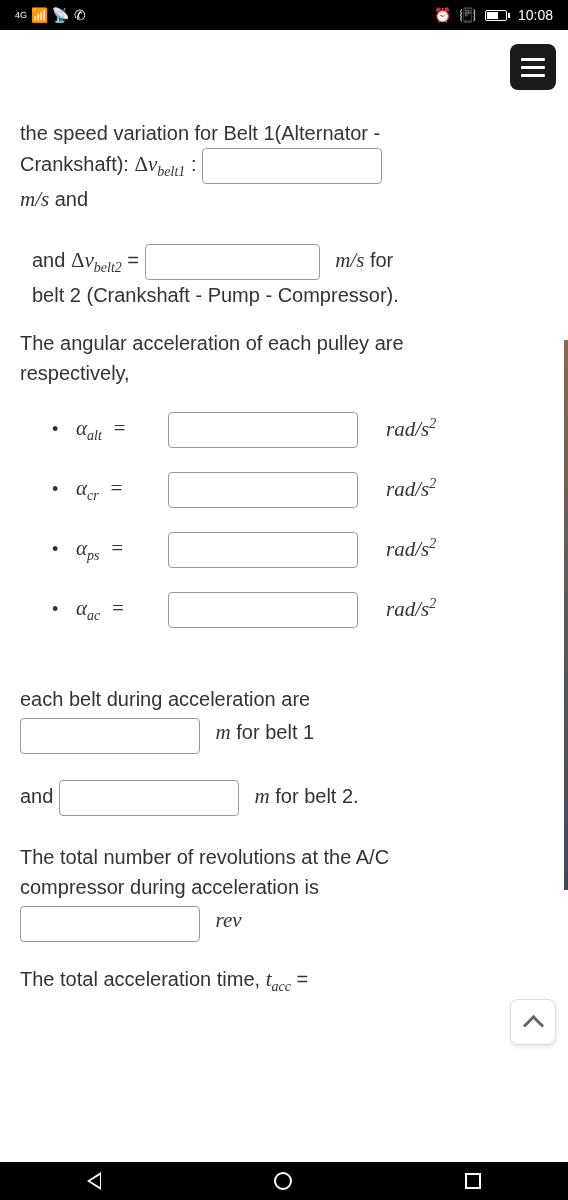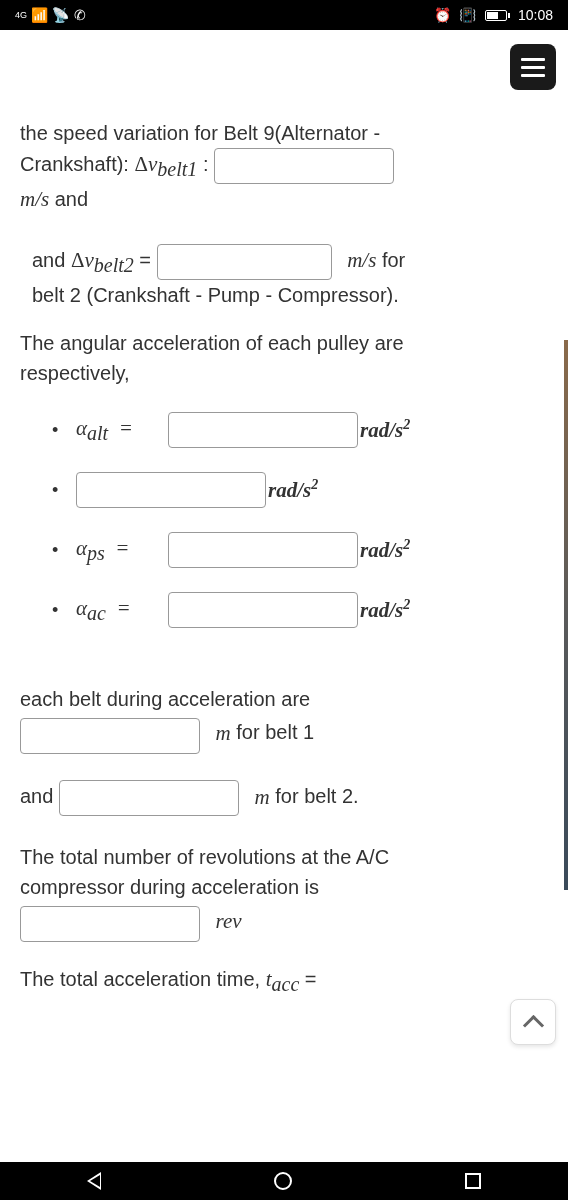--- a/index.html
+++ b/index.html
@@ -91,21 +91,21 @@
     .math-it {
       font-family: 'Times New Roman', serif;
       font-style: italic;
       font-size: 21px;
     }
     .math-rm {
       font-family: 'Times New Roman', serif;
       font-size: 21px;
     }
     .sub {
-      font-size: 20px;
+      font-size: 14px;
       vertical-align: sub;
       font-style: italic;
     }
     .sup {
       font-size: 14px;
       vertical-align: super;
     }
     .list-row {
       display: flex;
       align-items: center;
@@ -115,25 +115,24 @@
       width: 24px;
       font-size: 18px;
     }
     .list-label {
       min-width: 92px;
       font-family: 'Times New Roman', serif;
       font-style: italic;
       font-size: 21px;
     }
     .list-unit {
-      margin-left: 2px;
+      margin-left: 28px;
       font-family: 'Times New Roman', serif;
       font-style: italic;
       font-size: 21px;
-      font-weight: bold;
     }
     .scroll-top {
       position: absolute;
       right: 12px;
       bottom: 155px;
       width: 46px;
       height: 46px;
       background: #fff;
       border: 1px solid #ddd;
       border-radius: 8px;
@@ -254,21 +253,21 @@
 <div class="hamburger-btn">
   <span></span>
     <span></span>
     <span></span>
 </div>
 
 <div class="main-content">
   <div class="content-area">
 
     <div class="paragraph">
-      <span>the speed variation for Belt 9(Alternator -</span><br>
+      <span>the speed variation for Belt 1(Alternator -</span><br>
       <span>Crankshaft): </span>
       <span class="math-rm">Δ<span class="math-it">v</span><span class="sub">belt1</span></span>
       <span> : </span>
       <span class="input-field input-sm"></span><br>
       <span class="math-it">m/s</span>
       <span> and</span>
     </div>
 
     <div class="paragraph" style="margin-top:28px;margin-left:12px;">
       <span>and </span>
@@ -287,20 +286,21 @@
 
     <div class="list-row">
       <span class="bullet">•</span>
       <span class="list-label"><span>α</span><span class="sub">alt</span> &nbsp;=</span>
       <span class="input-field input-lg"></span>
       <span class="list-unit"><span>rad/s</span><span class="sup">2</span></span>
     </div>
 
     <div class="list-row">
       <span class="bullet">•</span>
+      <span class="list-label"><span>α</span><span class="sub">cr</span> &nbsp;=</span>
       <span class="input-field input-lg"></span>
       <span class="list-unit"><span>rad/s</span><span class="sup">2</span></span>
     </div>
 
     <div class="list-row">
       <span class="bullet">•</span>
       <span class="list-label"><span>α</span><span class="sub">ps</span> &nbsp;=</span>
       <span class="input-field input-lg"></span>
       <span class="list-unit"><span>rad/s</span><span class="sup">2</span></span>
     </div>

